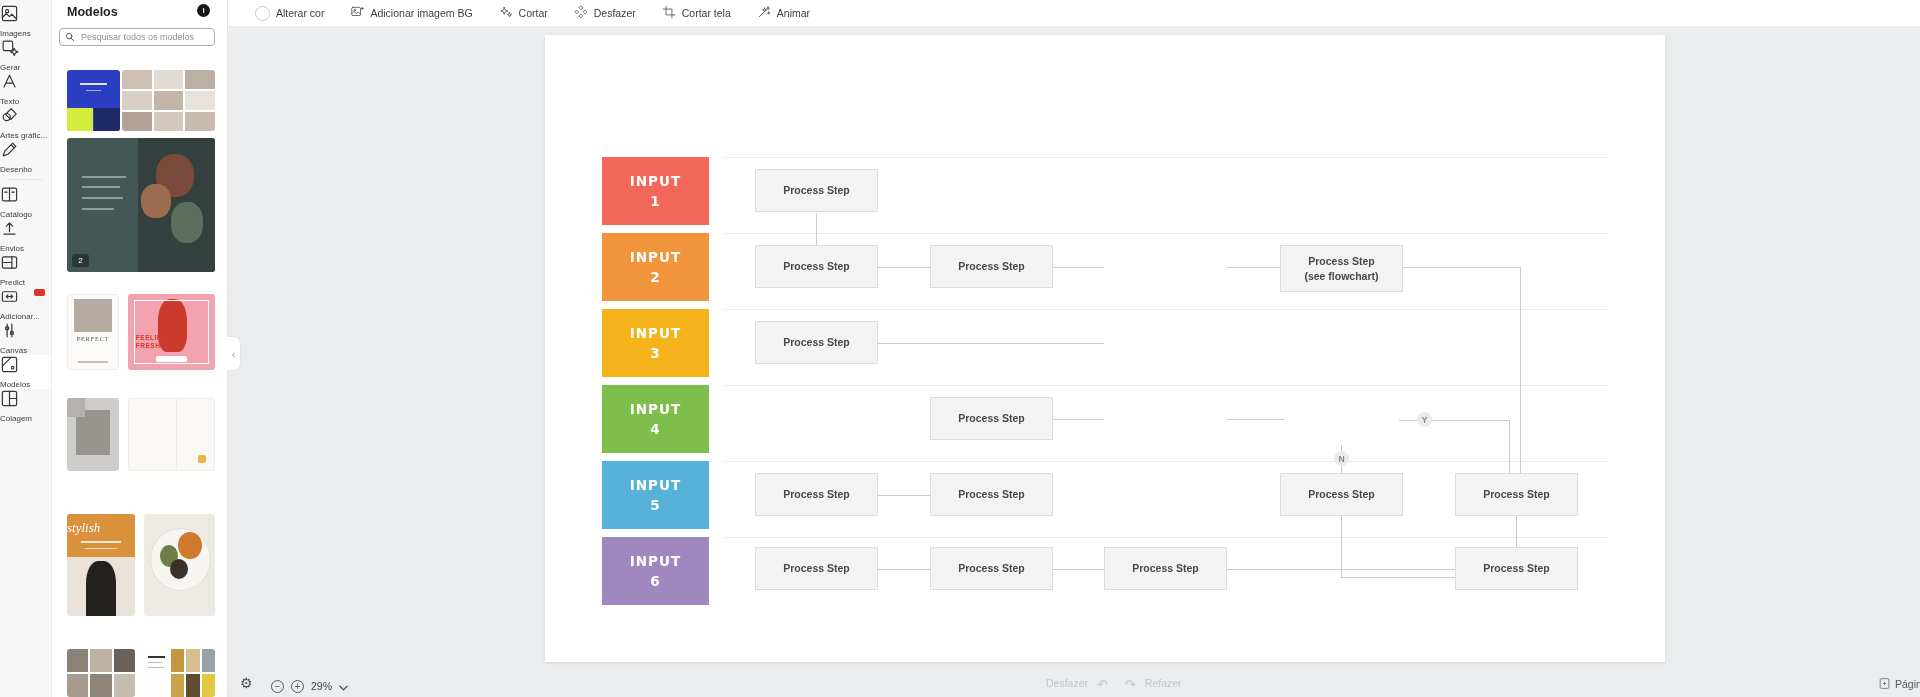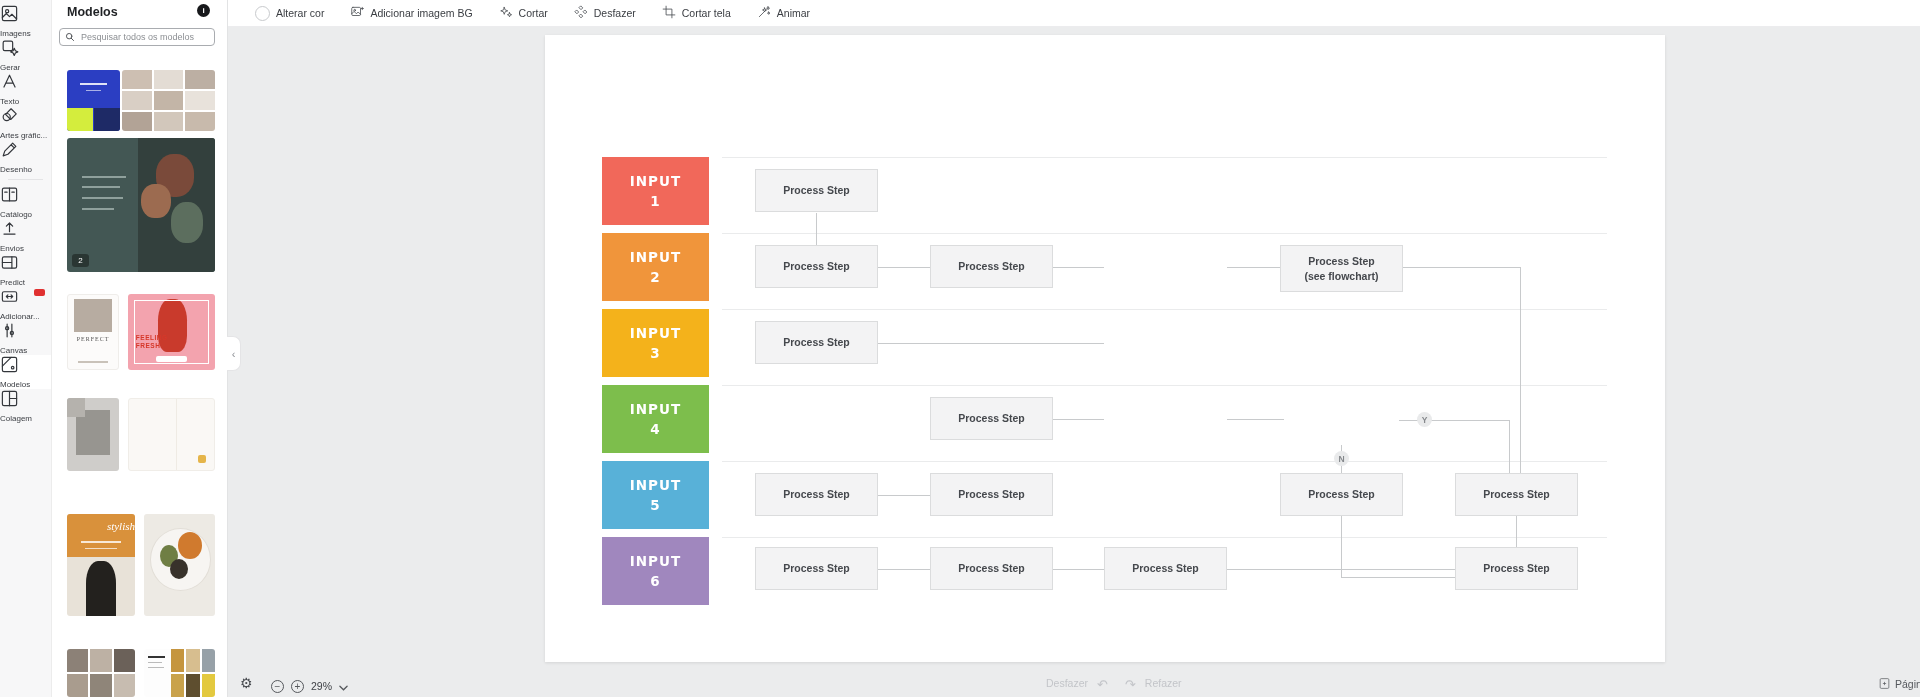--- a/index.html
+++ b/index.html
@@ -226,21 +226,21 @@
   <div class="thumb" style="left:16px;top:398px;width:52px;height:73px;background:#CFCDCA;">
     <div class="abs" style="left:18%;top:16%;width:64%;height:62%;background:#979590"></div>
     <div class="abs" style="left:0;top:0;width:34%;height:26%;background:#B5B2AD"></div>
   </div>
   <div class="thumb" style="left:77px;top:398px;width:87px;height:73px;background:#FAF8F5;border:1px solid #F0EDE8;box-sizing:border-box;">
     <div class="abs" style="left:55%;top:0;width:1px;height:100%;background:#EFEBE4"></div>
     <div class="abs" style="right:10%;bottom:10%;width:8px;height:8px;background:#E5B54A;border-radius:2px"></div>
   </div>
   <div class="thumb" style="left:16px;top:514px;width:68px;height:102px;background:#E8E2D8;">
     <div class="abs" style="left:0;top:0;width:100%;height:42%;background:#D9913B"></div>
-    <div class="abs" style="left:0;top:6%;width:100%;text-align:right;font-size:11px;font-style:italic;color:#fff;font-family:'Liberation Serif',serif">stylish</div>
+    <div class="abs" style="left:0;top:6%;width:100%;text-align:left;font-size:13px;font-style:italic;color:#fff;font-family:'Liberation Serif',serif">stylish</div>
     <div class="abs" style="left:20%;top:26%;width:60%;height:2px;background:rgba(255,255,255,.8)"></div>
     <div class="abs" style="left:26%;top:33%;width:48%;height:1px;background:rgba(255,255,255,.7)"></div>
     <div class="abs" style="left:28%;bottom:0;width:44%;height:54%;background:#23211E;border-radius:40% 40% 0 0"></div>
   </div>
   <div class="thumb" style="left:93px;top:514px;width:71px;height:102px;background:#EDEAE4;">
     <div class="abs" style="left:8%;top:14%;width:84%;height:60%;background:#F7F5F2;border-radius:50%;border:1px solid #E2DED7"></div>
     <div class="abs" style="left:48%;top:18%;width:34%;height:26%;background:#D07A2E;border-radius:50%"></div>
     <div class="abs" style="left:22%;top:30%;width:26%;height:22%;background:#6F7E44;border-radius:50%"></div>
     <div class="abs" style="left:36%;top:44%;width:26%;height:20%;background:#38322B;border-radius:50%"></div>
   </div>

